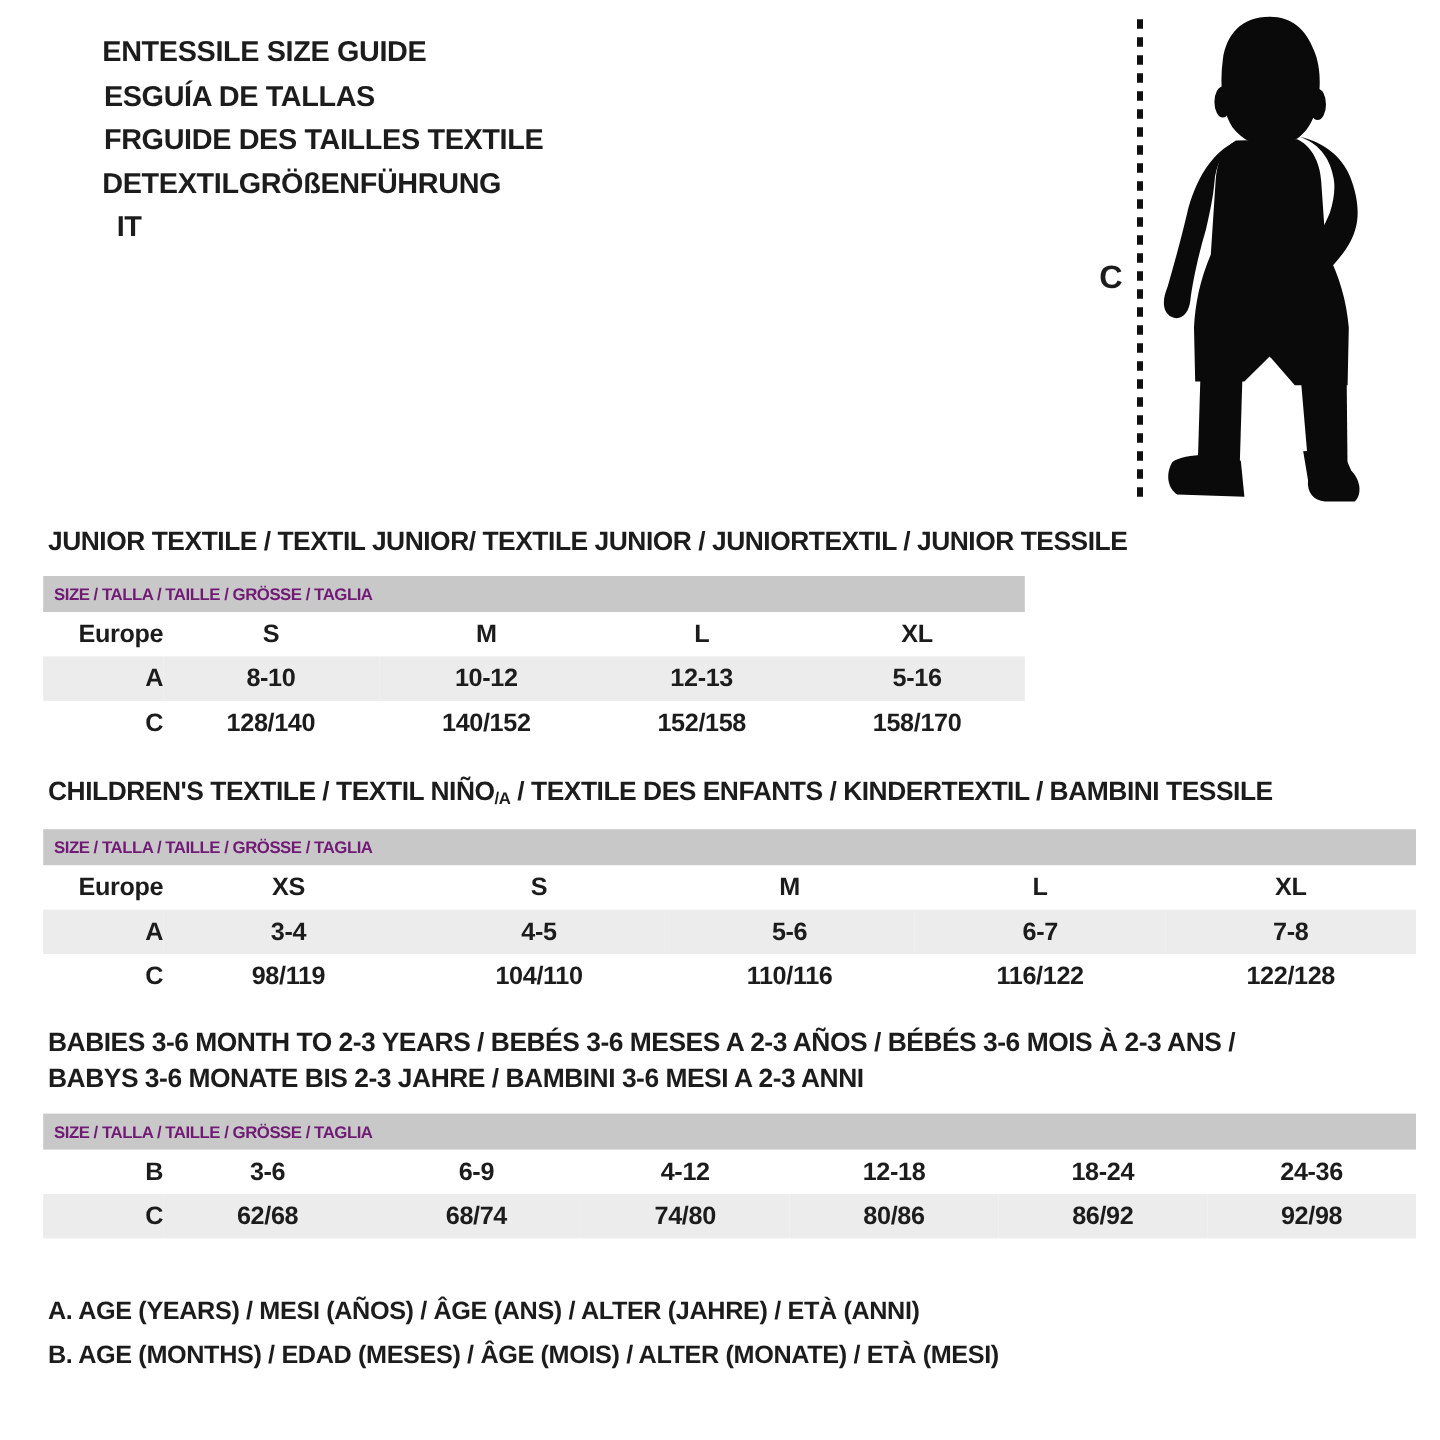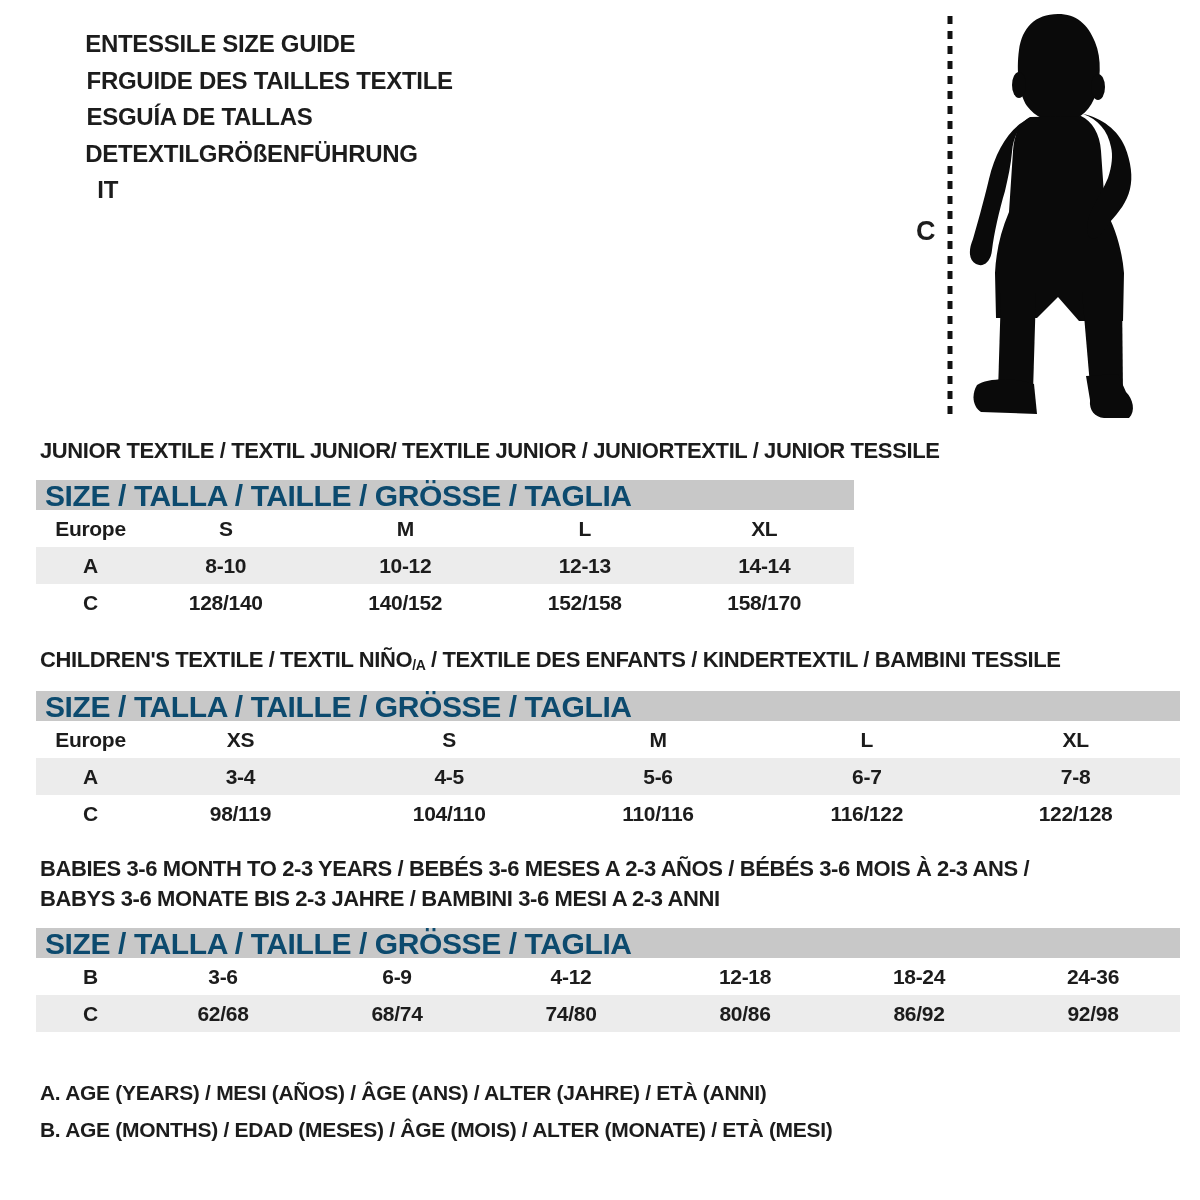--- a/index.html
+++ b/index.html
@@ -23,52 +23,52 @@
   .section-title { font-size:22px; line-height:30px; letter-spacing:-0.4px; padding-left:4px; }
   .section-title sub { font-size:14px; vertical-align:baseline; position:relative; top:3px; }
   .tablewrap { margin-top:14px; }
   .section-junior { margin-top:6px; }
   .section-junior .tablewrap { width:818px; }
   .section-children { margin-top:24px; }
   .section-children .tablewrap { width:1144px; }
   .section-babies { margin-top:22px; }
   .section-babies .tablewrap { width:1144px; }
   .size-bar {
-    height:30px; background:#c8c8c8; color:#0c4a6e;
-    font-size:30px; line-height:31px; padding-left:9px;
+    height:30px; background:#c8c8c8; color:#701a75;
+    font-size:14px; line-height:31px; padding-left:9px;
     letter-spacing:-0.4px;
   }
   table { width:100%; border-collapse:collapse; table-layout:fixed; }
   td {
     height:37px; font-size:21px; text-align:center;
     font-weight:700; letter-spacing:-0.3px; padding:0;
   }
-  td.rowlabel { text-align:center; padding-left:9px; }
+  td.rowlabel { text-align:right; padding-left:9px; }
   tr.shaded { background:#ececec; }
   .legend { margin-top:42px; padding-left:4px; }
   .legend-line { font-size:21px; line-height:37px; letter-spacing:-0.3px; }
 </style>
 </head>
 <body>
 
 <div class="page">
 
   <div class="top">
     <div class="languages" id="languages">
         <div class="lang-row">
           <span class="lang-code">EN</span>
           <span class="lang-title">TESSILE SIZE GUIDE</span>
         </div>
         <div class="lang-row">
+          <span class="lang-code">ES</span>
+          <span class="lang-title">GUÍA DE TALLAS</span>
+        </div>
+        <div class="lang-row">
           <span class="lang-code">FR</span>
           <span class="lang-title">GUIDE DES TAILLES TEXTILE</span>
-        </div>
-        <div class="lang-row">
-          <span class="lang-code">ES</span>
-          <span class="lang-title">GUÍA DE TALLAS</span>
         </div>
         <div class="lang-row">
           <span class="lang-code">DE</span>
           <span class="lang-title">TEXTILGRÖßENFÜHRUNG</span>
         </div>
         <div class="lang-row">
           <span class="lang-code">IT</span>
         </div>
       </div>
 
@@ -110,21 +110,21 @@
                   <td>S</td>
                   <td>M</td>
                   <td>L</td>
                   <td>XL</td>
                 </tr>
                 <tr class="shaded" style="background: rgb(236, 236, 236);">
                   <td class="rowlabel">A</td>
                   <td>8-10</td>
                   <td>10-12</td>
                   <td>12-13</td>
-                  <td>14-14</td>
+                  <td>5-16</td>
                 </tr>
                 <tr>
                   <td class="rowlabel">C</td>
                   <td>128/140</td>
                   <td>140/152</td>
                   <td>152/158</td>
                   <td>158/170</td>
                 </tr>
               </tbody>
             </table>

